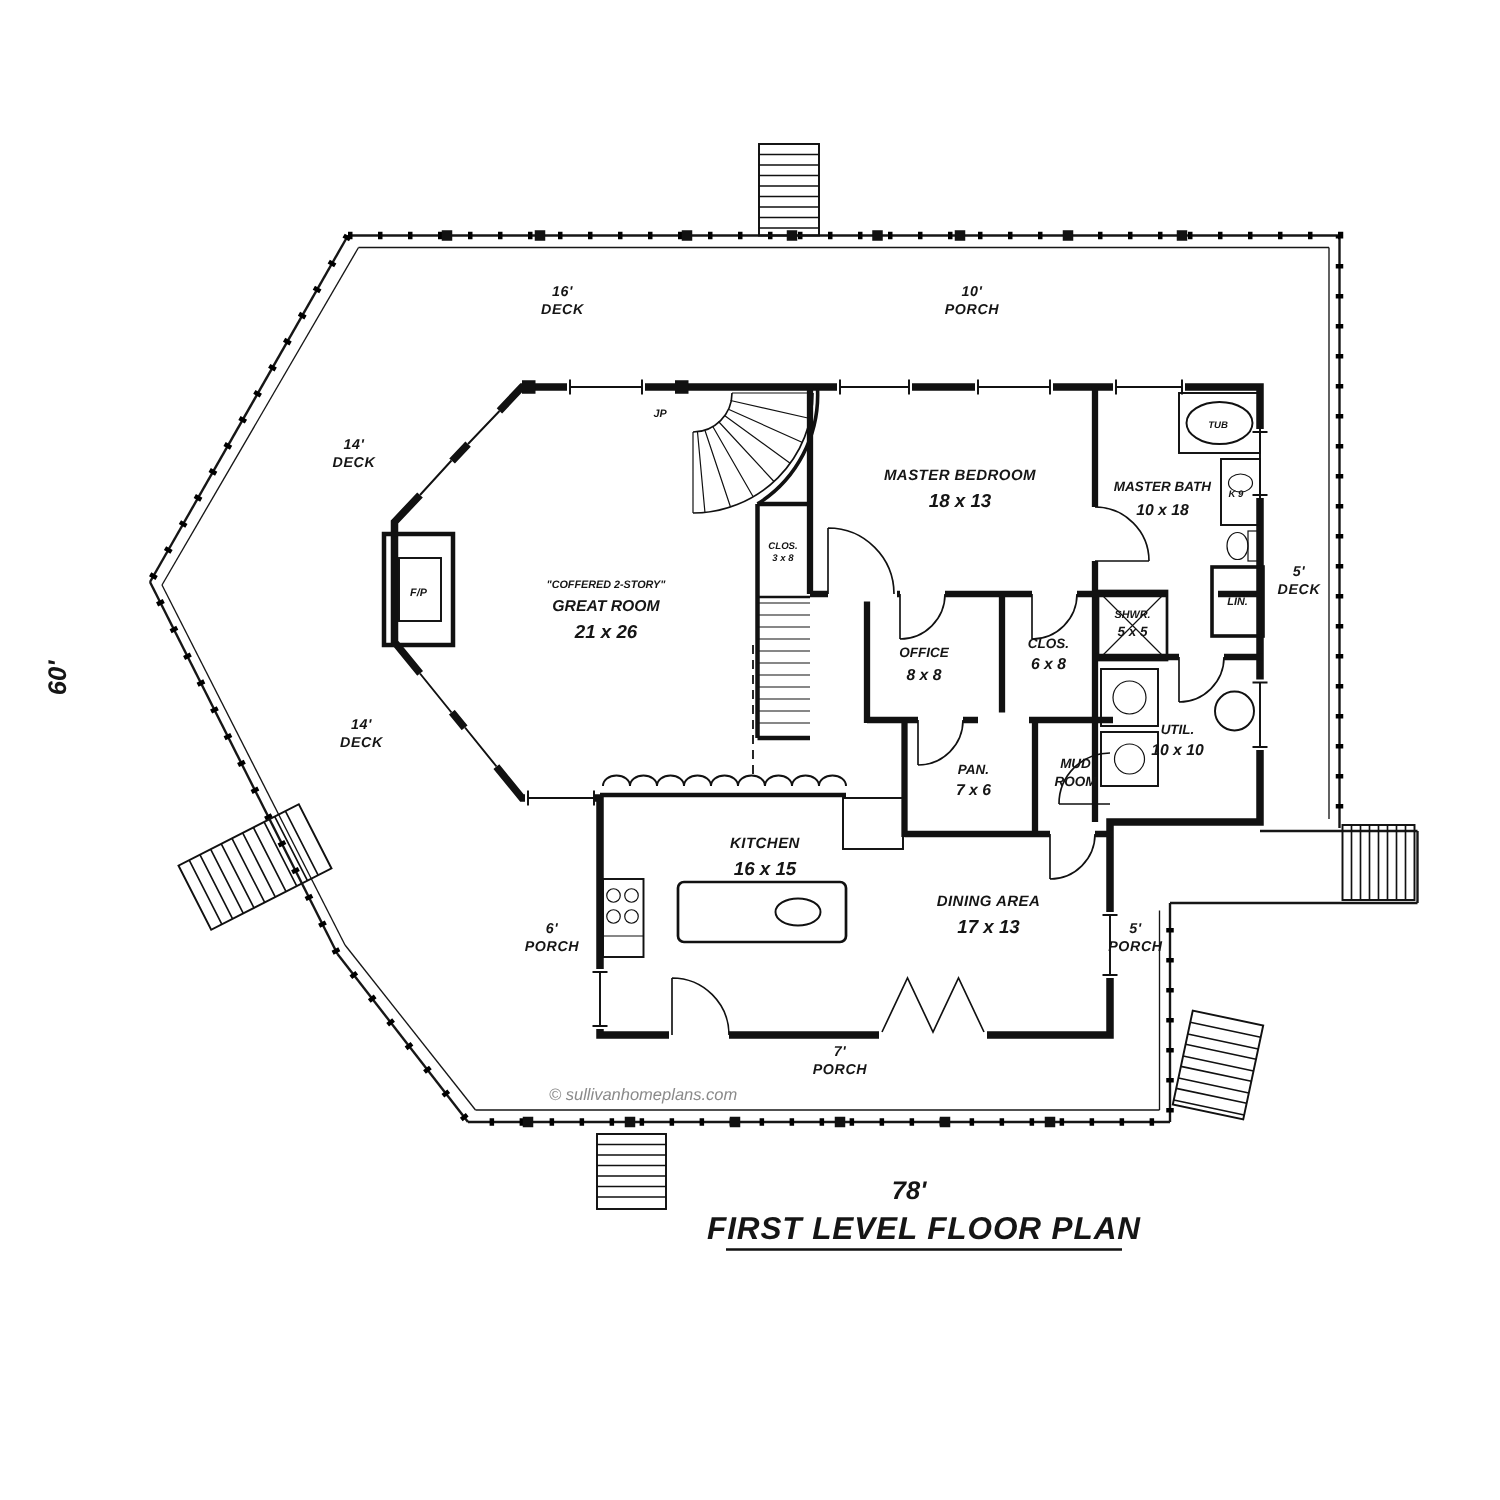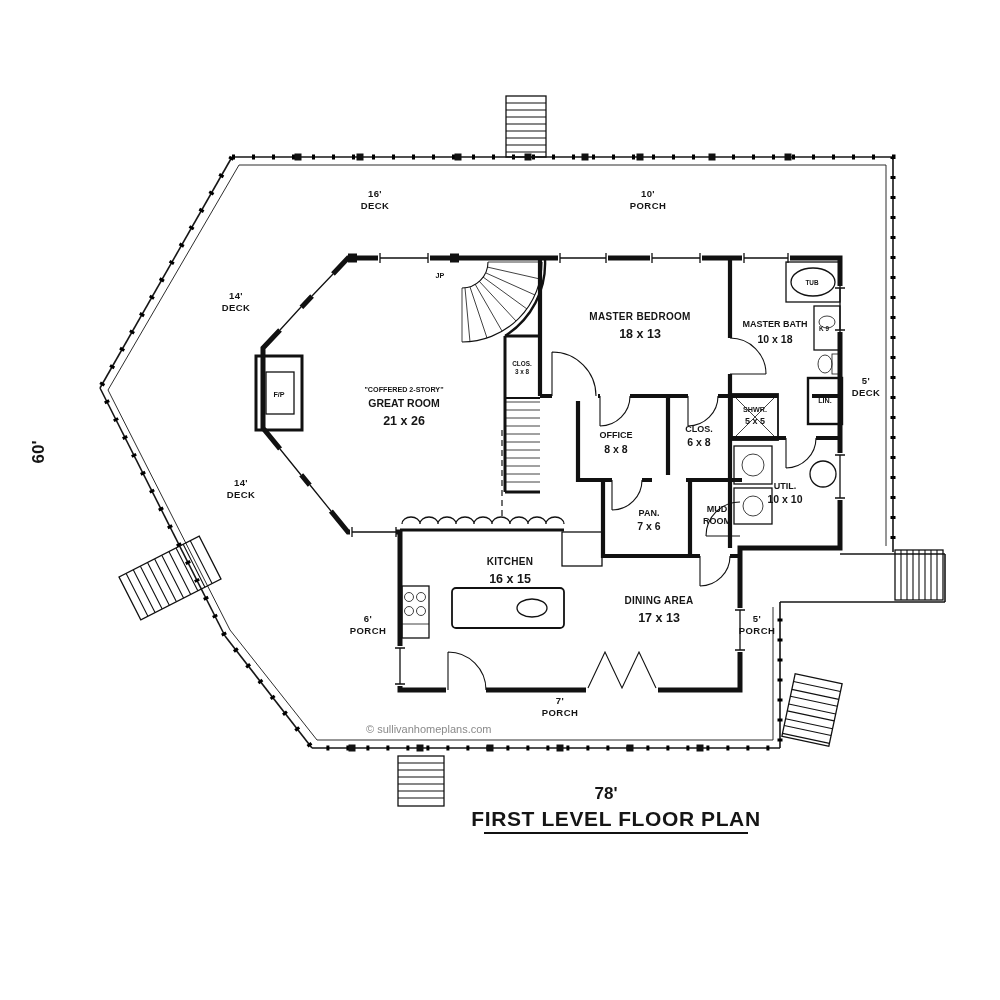--- a/index.html
+++ b/index.html
@@ -1,16 +1,16 @@
 <!DOCTYPE html>
 <html><head>
 <meta charset="utf-8">
 <style>
   html,body{margin:0;padding:0;background:#fff;}
-  .stage{position:relative;width:993px;height:1000px;background:#fff;overflow:hidden;}
+  .stage{position:relative;width:993px;height:1000px;background:#fff;overflow:hidden;font-style:italic;}
   svg{position:absolute;inset:0;}
   text{font-family:"Liberation Sans",sans-serif;fill:#151515;text-anchor:middle;}
   .rm{font-size:10px;font-weight:bold;letter-spacing:.3px;}
   .rm9{font-size:9px;font-weight:bold;}
   .dim{font-size:12.5px;font-weight:bold;}
   .dim10{font-size:10.5px;font-weight:bold;}
   .tiny{font-size:7.2px;font-weight:bold;}
   .tiny65{font-size:6.4px;font-weight:bold;}
   .out{font-size:9.5px;font-weight:bold;letter-spacing:.4px;}
   .credit{font-size:11px;font-weight:normal;fill:#8a8a8a;text-anchor:start;}

